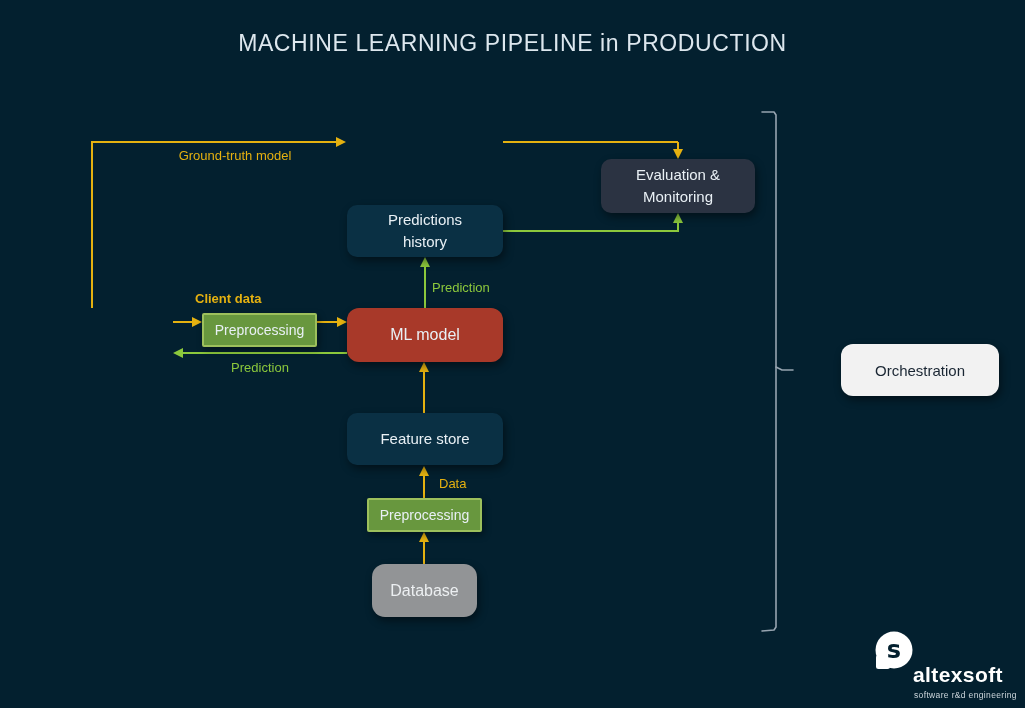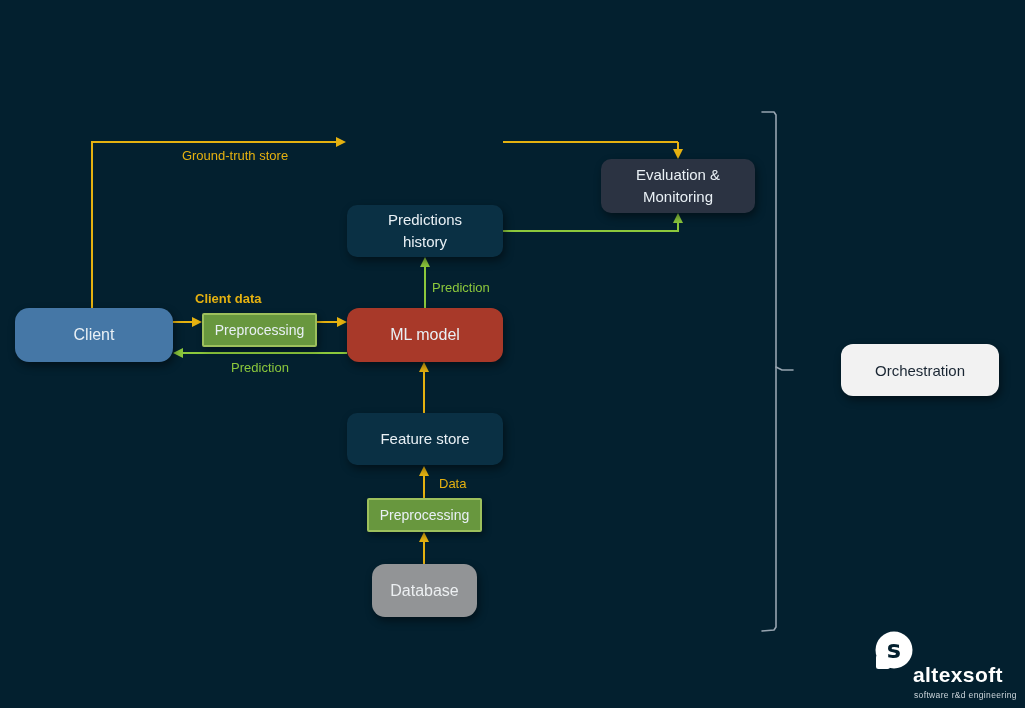--- a/index.html
+++ b/index.html
@@ -46,20 +46,21 @@
   .glab{color:var(--green);}
   .logo{position:absolute;left:874px;top:630px;width:146px;height:76px;}
   .logo-brand{position:absolute;left:39px;top:33px;font-size:21px;font-weight:bold;color:#fff;letter-spacing:.4px;}
   .logo-tagline{position:absolute;left:40px;top:60px;font-size:8.5px;color:#cdd6dc;letter-spacing:.35px;}
 </style>
 </head>
 <body>
 
 <div id="canvas">
 
+  <div class="title">MACHINE LEARNING PIPELINE in PRODUCTION</div>
 
   <div class="line yl" style="left:91px;top:142px;width:2px;height:166px;"></div>
   <div class="line yl" style="left:91px;top:141px;width:246px;height:2px;"></div>
   <div class="arrow ar-r" style="left:336px;top:137px;"></div>
 
   <div class="line yl" style="left:503px;top:141px;width:175px;height:2px;"></div>
   <div class="line yl" style="left:677px;top:142px;width:2px;height:8px;"></div>
   <div class="arrow ar-d" style="left:673px;top:149px;"></div>
 
   <div class="line yl" style="left:173px;top:321px;width:20px;height:2px;"></div>
@@ -80,38 +81,35 @@
   <div class="line gl" style="left:424px;top:266px;width:2px;height:42px;"></div>
   <div class="arrow ar-u-g" style="left:420px;top:257px;"></div>
 
   <div class="line gl" style="left:503px;top:230px;width:176px;height:2px;"></div>
   <div class="line gl" style="left:677px;top:222px;width:2px;height:9px;"></div>
   <div class="arrow ar-u-g" style="left:673px;top:213px;"></div>
 
   <div class="line gl" style="left:182px;top:352px;width:165px;height:2px;"></div>
   <div class="arrow ar-l-g" style="left:173px;top:348px;"></div>
 
-  <div class="elabel ylab" style="left:175px;top:147px;width:120px;text-align:center;">Ground-truth store</div>
+  <div class="elabel ylab" style="left:175px;top:147px;width:120px;text-align:center;">Ground-truth model</div>
   <div class="elabel ylab" style="left:195px;top:290px;width:130px;text-align:left;font-weight:bold;">Client data</div>
   <div class="elabel glab" style="left:195px;top:359px;width:130px;text-align:center;">Prediction</div>
   <div class="elabel glab" style="left:432px;top:279px;">Prediction</div>
   <div class="elabel ylab" style="left:439px;top:475px;">Data</div>
 
 
   <div class="node navy" style="left:347px;top:205px;width:156px;height:52px;">
     <span style="max-width:100px;">Predictions history</span>
   </div>
 
   <div class="node darkbox" style="left:601px;top:159px;width:154px;height:54px;text-align:center;">
     <span style="max-width:112px;">Evaluation &amp; Monitoring</span>
   </div>
 
-  <div class="node blue" style="left:15px;top:308px;width:158px;height:54px;">
-    <span>Client</span>
-  </div>
 
   <div class="node greenbox" style="left:202px;top:313px;width:111px;height:30px;">
     <span>Preprocessing</span>
   </div>
 
   <div class="node navy" style="left:347px;top:413px;width:156px;height:52px;">
     <span>Feature store</span>
   </div>
 
   <div class="node red" style="left:347px;top:308px;width:156px;height:54px;">

